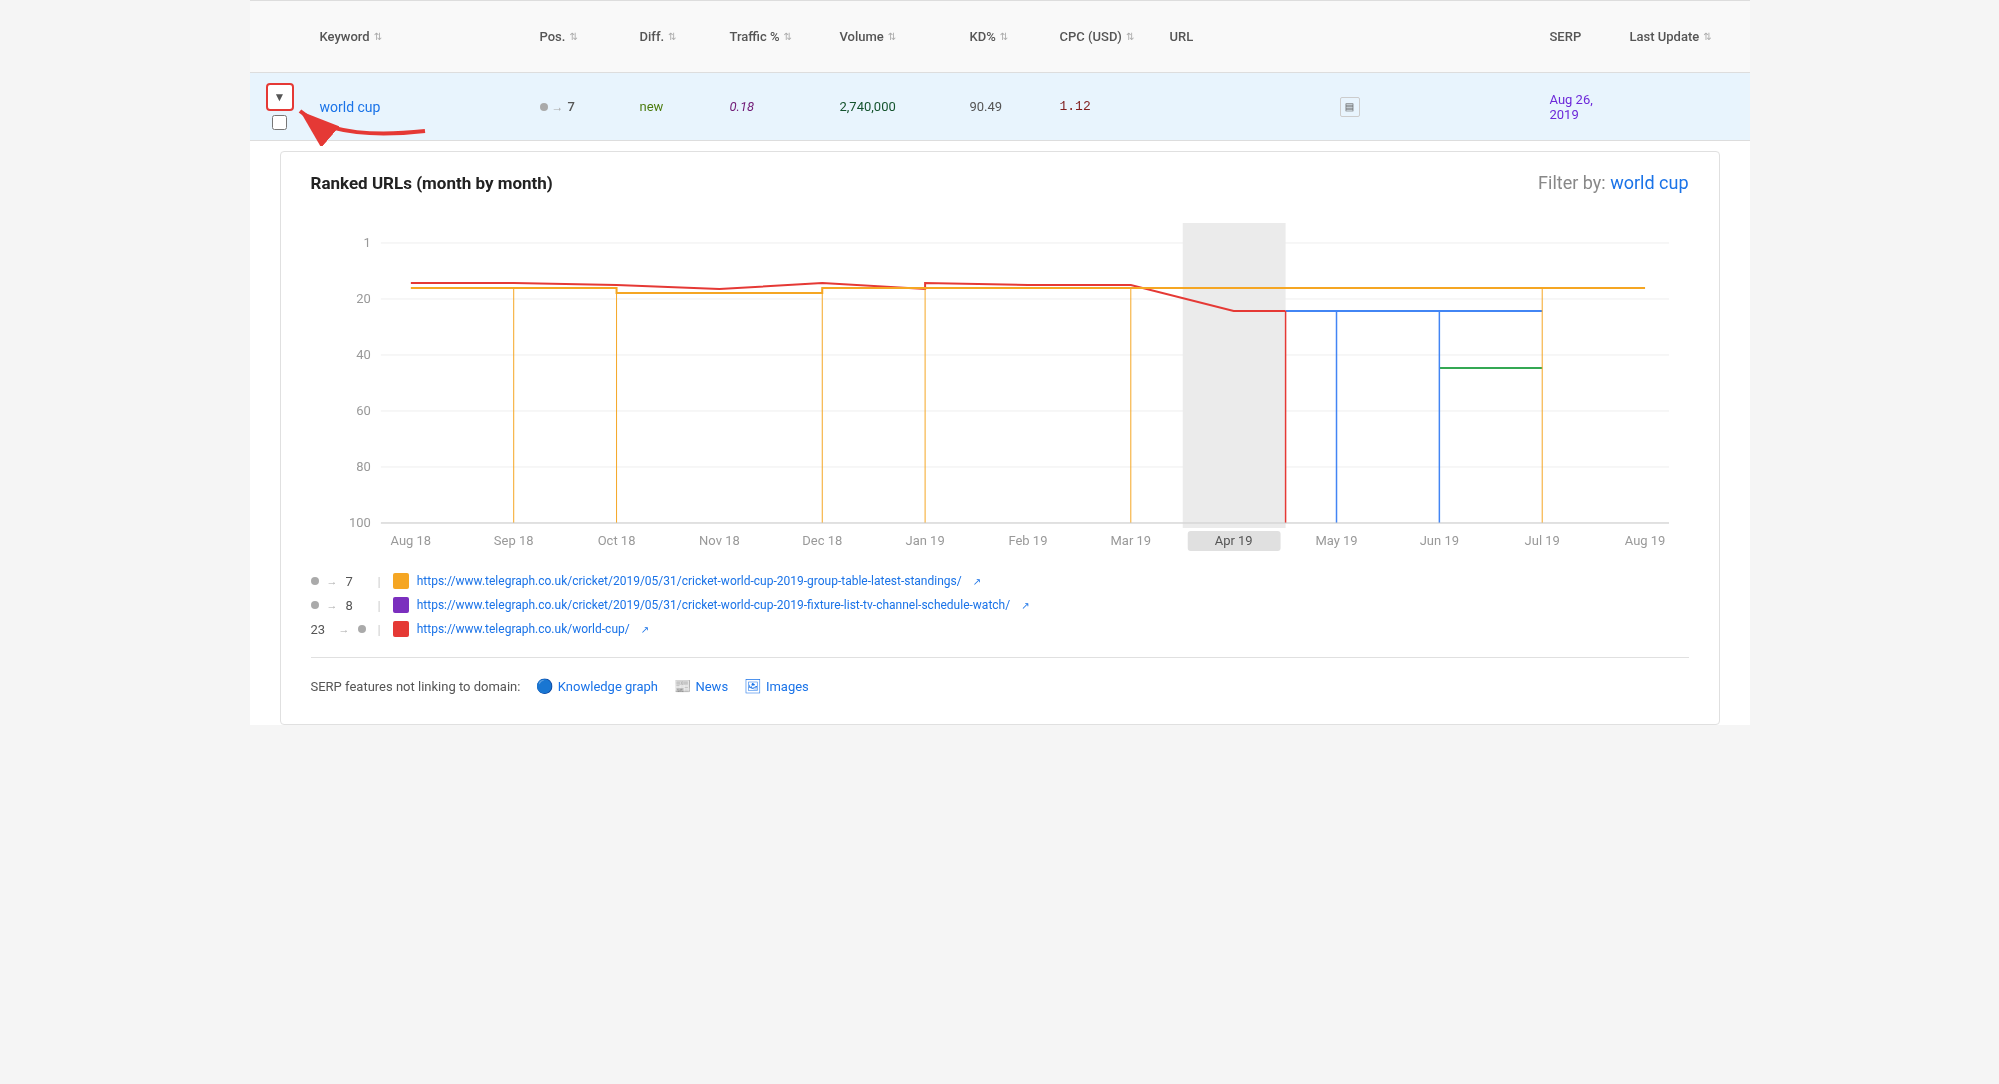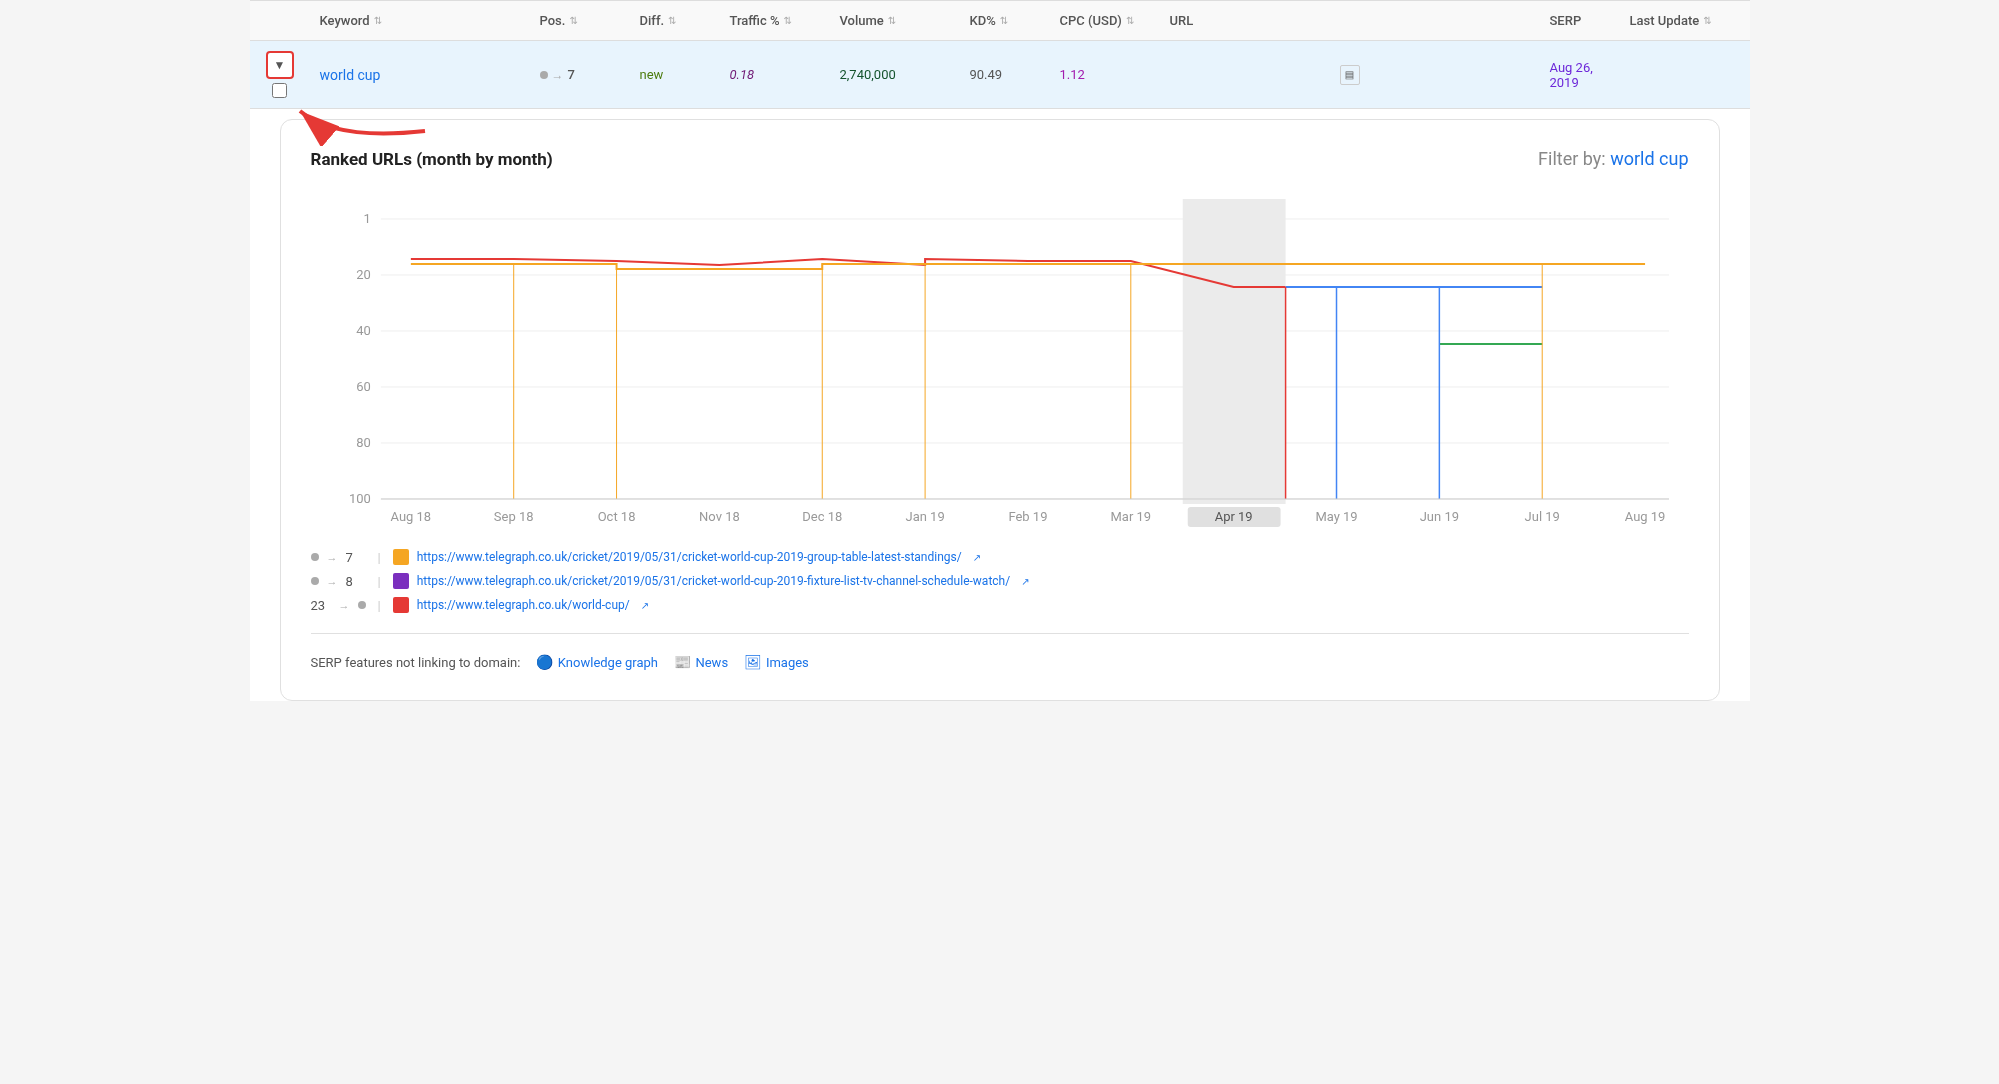--- a/index.html
+++ b/index.html
@@ -18,21 +18,21 @@
     }
 
     
     .table-header {
       display: grid;
       grid-template-columns: 60px 220px 100px 90px 110px 130px 90px 110px 1fr 80px 130px;
       background: #f9f9f9;
       border-bottom: 1px solid #ddd;
       border-top: 1px solid #ddd;
       align-items: center;
-      padding: 6px 0;
+      padding: 22px 0;
     }
     .table-header .col {
       padding: 6px 10px;
       font-size: 13px;
       color: #555;
       font-weight: 500;
       display: flex;
       align-items: center;
       gap: 4px;
     }
@@ -93,21 +93,21 @@
     }
     .dot { width: 8px; height: 8px; border-radius: 50%; background: #aaa; display: inline-block; }
     .arrow-right { color: #aaa; font-size: 12px; }
     .pos-num { font-weight: 500; }
 
     .diff-new { color: #4d7c0f; font-weight: 400; }
 
     .traffic-val { color: #701a75; font-style: italic; }
     .volume-val { color: #14532d; }
     .kd-val { color: #555; }
-    .cpc-val { color: #a21caf; }
+    .cpc-val { color: #7f1d1d; font-family: Liberation Mono, monospace; }
 
     .url-link {
       color: #1a73e8;
       text-decoration: none;
       font-size: 12px;
     }
     .serp-icon {
       width: 20px; height: 20px;
       border: 1px solid #ccc;
       border-radius: 2px;
@@ -116,22 +116,22 @@
       color: #555;
       margin: 0 auto;
     }
     .date-val { color: #6d28d9; font-size: 13px; }
 
     
     .expanded-panel {
       background: #fff;
       border: 1px solid #e0e0e0;
       margin: 10px 30px 20px 30px;
-      border-radius: 12px;
-      padding: 28px 30px 30px 30px;
+      border-radius: 4px;
+      padding: 20px 30px 30px 30px;
     }
 
     .panel-header {
       display: flex;
       justify-content: space-between;
       align-items: center;
       margin-bottom: 20px;
     }
     .panel-title {
       font-size: 17px;

